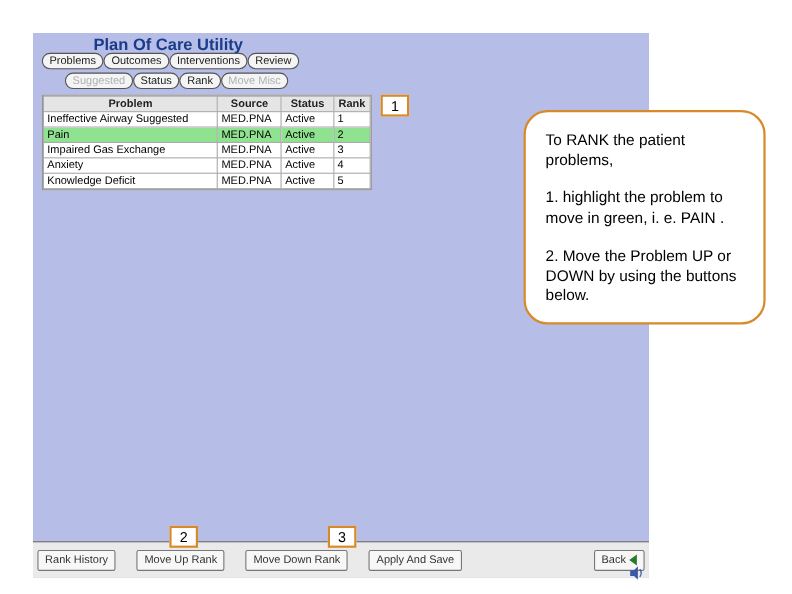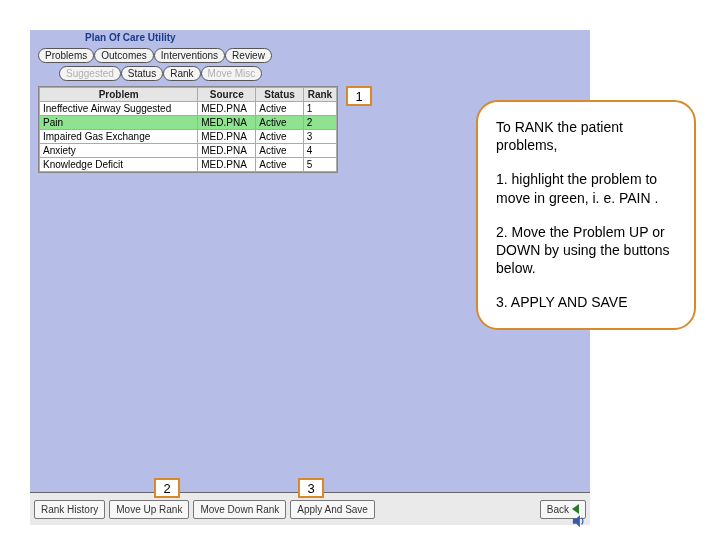--- a/index.html
+++ b/index.html
@@ -17,21 +17,21 @@
     position: absolute;
     left: 30px; top: 30px;
     width: 560px; height: 495px;
     background: #b6bde6;
   }
   .titlebar {
     position: absolute;
     left: 55px; top: 2px;
     font-weight: bold;
     color: #1a3a8a;
-    font-size: 10px;
+    font-size: 15px;
   }
   .tabs-row {
     position: absolute;
     display: flex;
     gap: 0;
   }
   .tab {
     background: #f4f4f4;
     border: 1px solid #555;
     border-radius: 8px;
@@ -73,21 +73,21 @@
   .col-rank    { width: 30px; text-align: center; }
 
   .bottom-bar {
     position: absolute;
     left: 0; bottom: 0;
     width: 100%; height: 32px;
     background: #eaeaea;
     border-top: 1px solid #666;
     display: flex;
     align-items: center;
-    gap: 4px;
+    gap: 19px;
     padding: 16px 4px;
   }
   .btn {
     background: #f7f7f7;
     border: 1px solid #777;
     border-radius: 2px;
     padding: 3px 6px;
     font-size: 10px;
     color: #333;
     cursor: pointer;
@@ -223,14 +223,13 @@
   <svg viewBox="0 0 16 16" width="14" height="14">
     <polygon points="1,5 5,5 9,1 9,15 5,11 1,11" fill="#3b5aa6"></polygon>
     <path d="M11 4 Q14 8 11 12" stroke="#3b5aa6" stroke-width="1.3" fill="none"></path>
   </svg>
 </span>
 
 <div class="callout">
   <p>To RANK the patient problems,</p>
   <p>1. highlight the problem to move in green, i. e. PAIN .</p>
   <p>2. Move the Problem UP or DOWN by using the buttons below.</p>
-  <p>3. APPLY AND SAVE</p>
 </div>
 
 </body></html>

